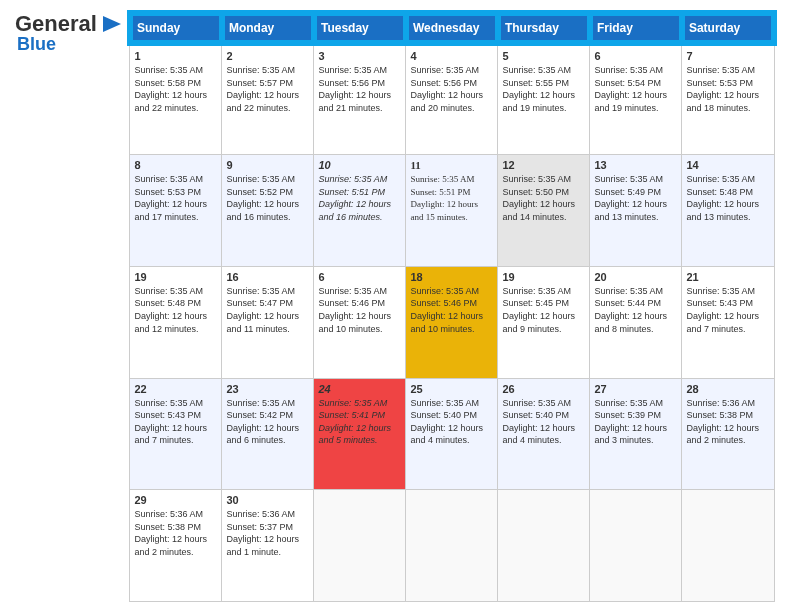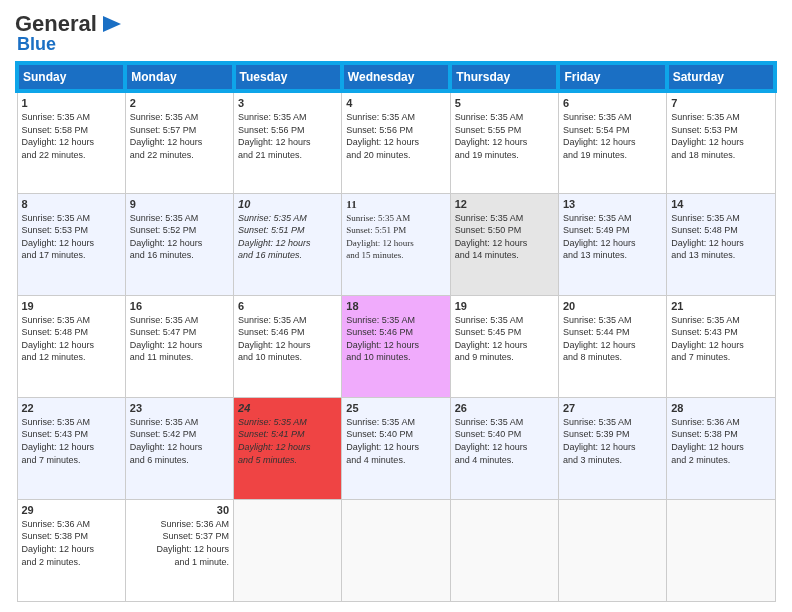--- a/index.html
+++ b/index.html
@@ -8,21 +8,21 @@
       background: #fff;
       width: 792px;
       height: 612px;
       overflow: hidden;
     }
     .page {
       width: 792px;
       height: 612px;
       padding: 10px 15px 10px 15px;
       display: flex;
-      flex-direction: column;
+      flex-direction: row;
     }
     .header {
       display: flex;
       align-items: flex-start;
       justify-content: space-between;
       margin-bottom: 6px;
     }
     .logo-icon {
       width: 28px;
       height: 28px;
@@ -46,21 +46,21 @@
       border-collapse: collapse;
       width: 100%;
       table-layout: fixed;
     }
     .calendar th {
       background: #1a6fc4;
       color: #fff;
       font-size: 12px;
       font-weight: bold;
       padding: 5px 4px;
-      border: 4px solid #0ea5e9;
+      border: 6px solid #0ea5e9;
       text-align: left;
     }
     .calendar td {
       border: 1px solid #ccc;
       vertical-align: top;
       padding: 4px 4px 4px 4px;
       font-size: 9px;
       color: #333;
       background: #fff;
       height: 88px;
@@ -240,21 +240,21 @@
 Daylight: 12 hours
 and 11 minutes.</div>
           </td>
           <td style="background: rgb(255, 255, 255);">
             <span class="day-num">6</span>
             <div class="day-info" style="white-space: pre-line;">Sunrise: 5:35 AM
 Sunset: 5:46 PM
 Daylight: 12 hours
 and 10 minutes.</div>
           </td>
-          <td style="background: #f0abfc;">
+          <td style="background: #eab308;">
             <span class="day-num">18</span>
             <div class="day-info" style="white-space: pre-line;">Sunrise: 5:35 AM
 Sunset: 5:46 PM
 Daylight: 12 hours
 and 10 minutes.</div>
           </td>
           <td style="background: rgb(255, 255, 255);">
             <span class="day-num">19</span>
             <div class="day-info" style="white-space: pre-line;">Sunrise: 5:35 AM
 Sunset: 5:45 PM
@@ -328,21 +328,21 @@
           </td>
         </tr>
         <tr>
           <td style="background: rgb(255, 255, 255);">
             <span class="day-num">29</span>
             <div class="day-info" style="white-space: pre-line;">Sunrise: 5:36 AM
 Sunset: 5:38 PM
 Daylight: 12 hours
 and 2 minutes.</div>
           </td>
-          <td style="background: rgb(255, 255, 255); text-align: right;">
+          <td style="background: rgb(255, 255, 255);">
             <span class="day-num">30</span>
             <div class="day-info" style="white-space: pre-line;">Sunrise: 5:36 AM
 Sunset: 5:37 PM
 Daylight: 12 hours
 and 1 minute.</div>
           </td>
           <td class="empty-cell" style="background: rgb(249, 249, 249);"></td>
           <td class="empty-cell" style="background: rgb(249, 249, 249);"></td>
           <td class="empty-cell" style="background: rgb(249, 249, 249);"></td>
           <td class="empty-cell" style="background: rgb(249, 249, 249);"></td>

